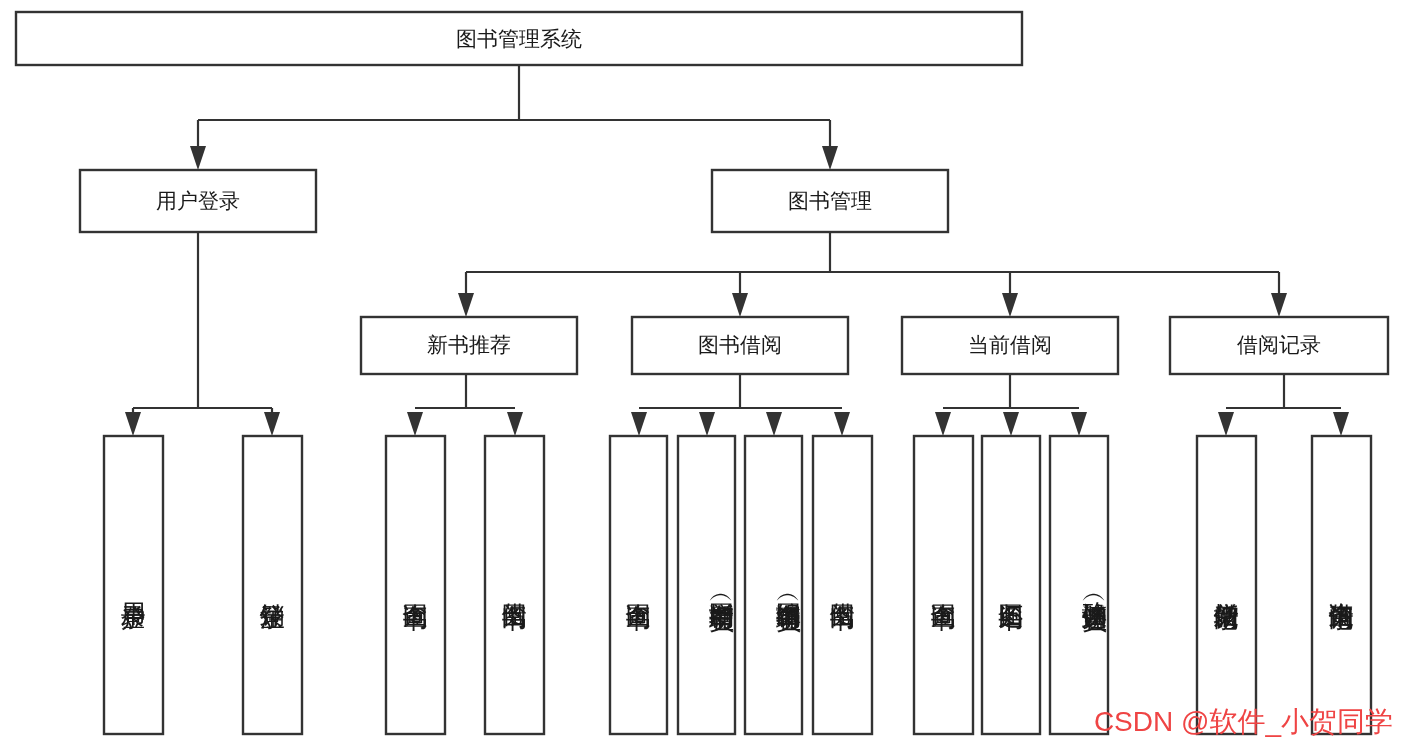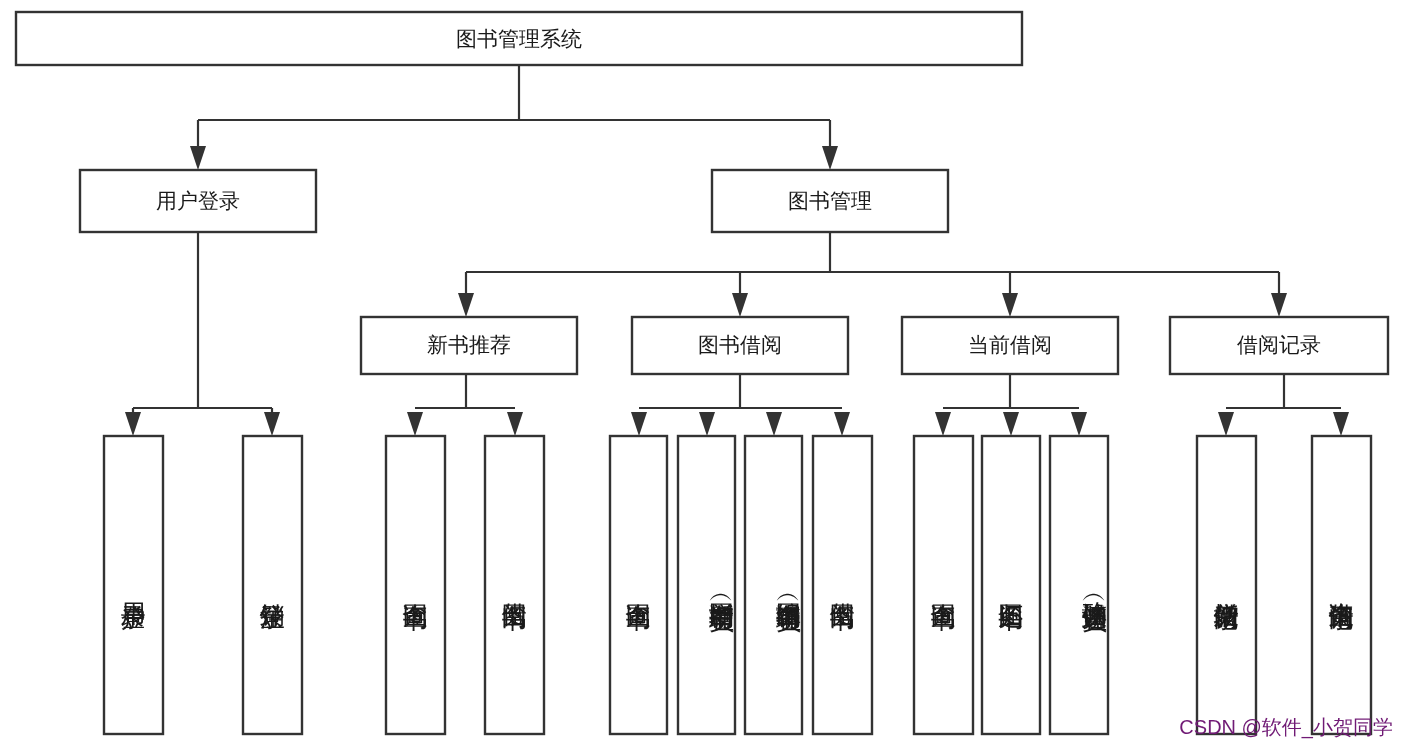--- a/index.html
+++ b/index.html
@@ -66,22 +66,22 @@
     pointer-events: none;
   }
   .vlabel.center {
     align-items: center;
   }
   .watermark {
     position: absolute;
     right: 12px;
     bottom: 6px;
     font-family: "Liberation Sans", sans-serif;
-    font-size: 20px;
-    color: #701a75;
+    font-size: 28px;
+    color: #ef4444;
     white-space: nowrap;
     user-select: none;
   }
 </style>
 </head>
 <body>
 
 <div id="diagram-root">
 
   <svg id="flowchart" viewBox="0 0 1405 747">

